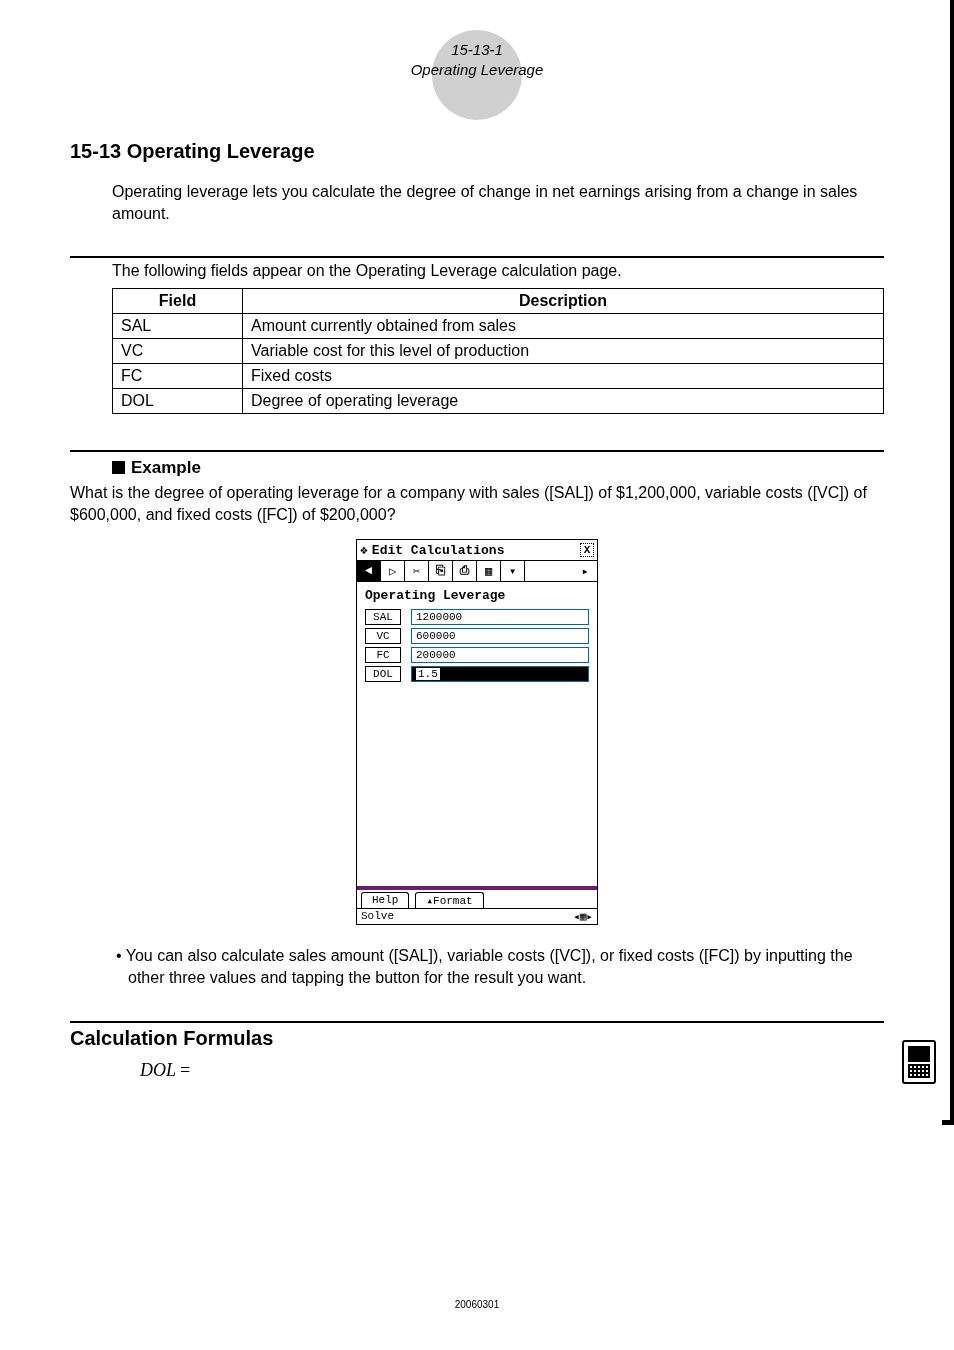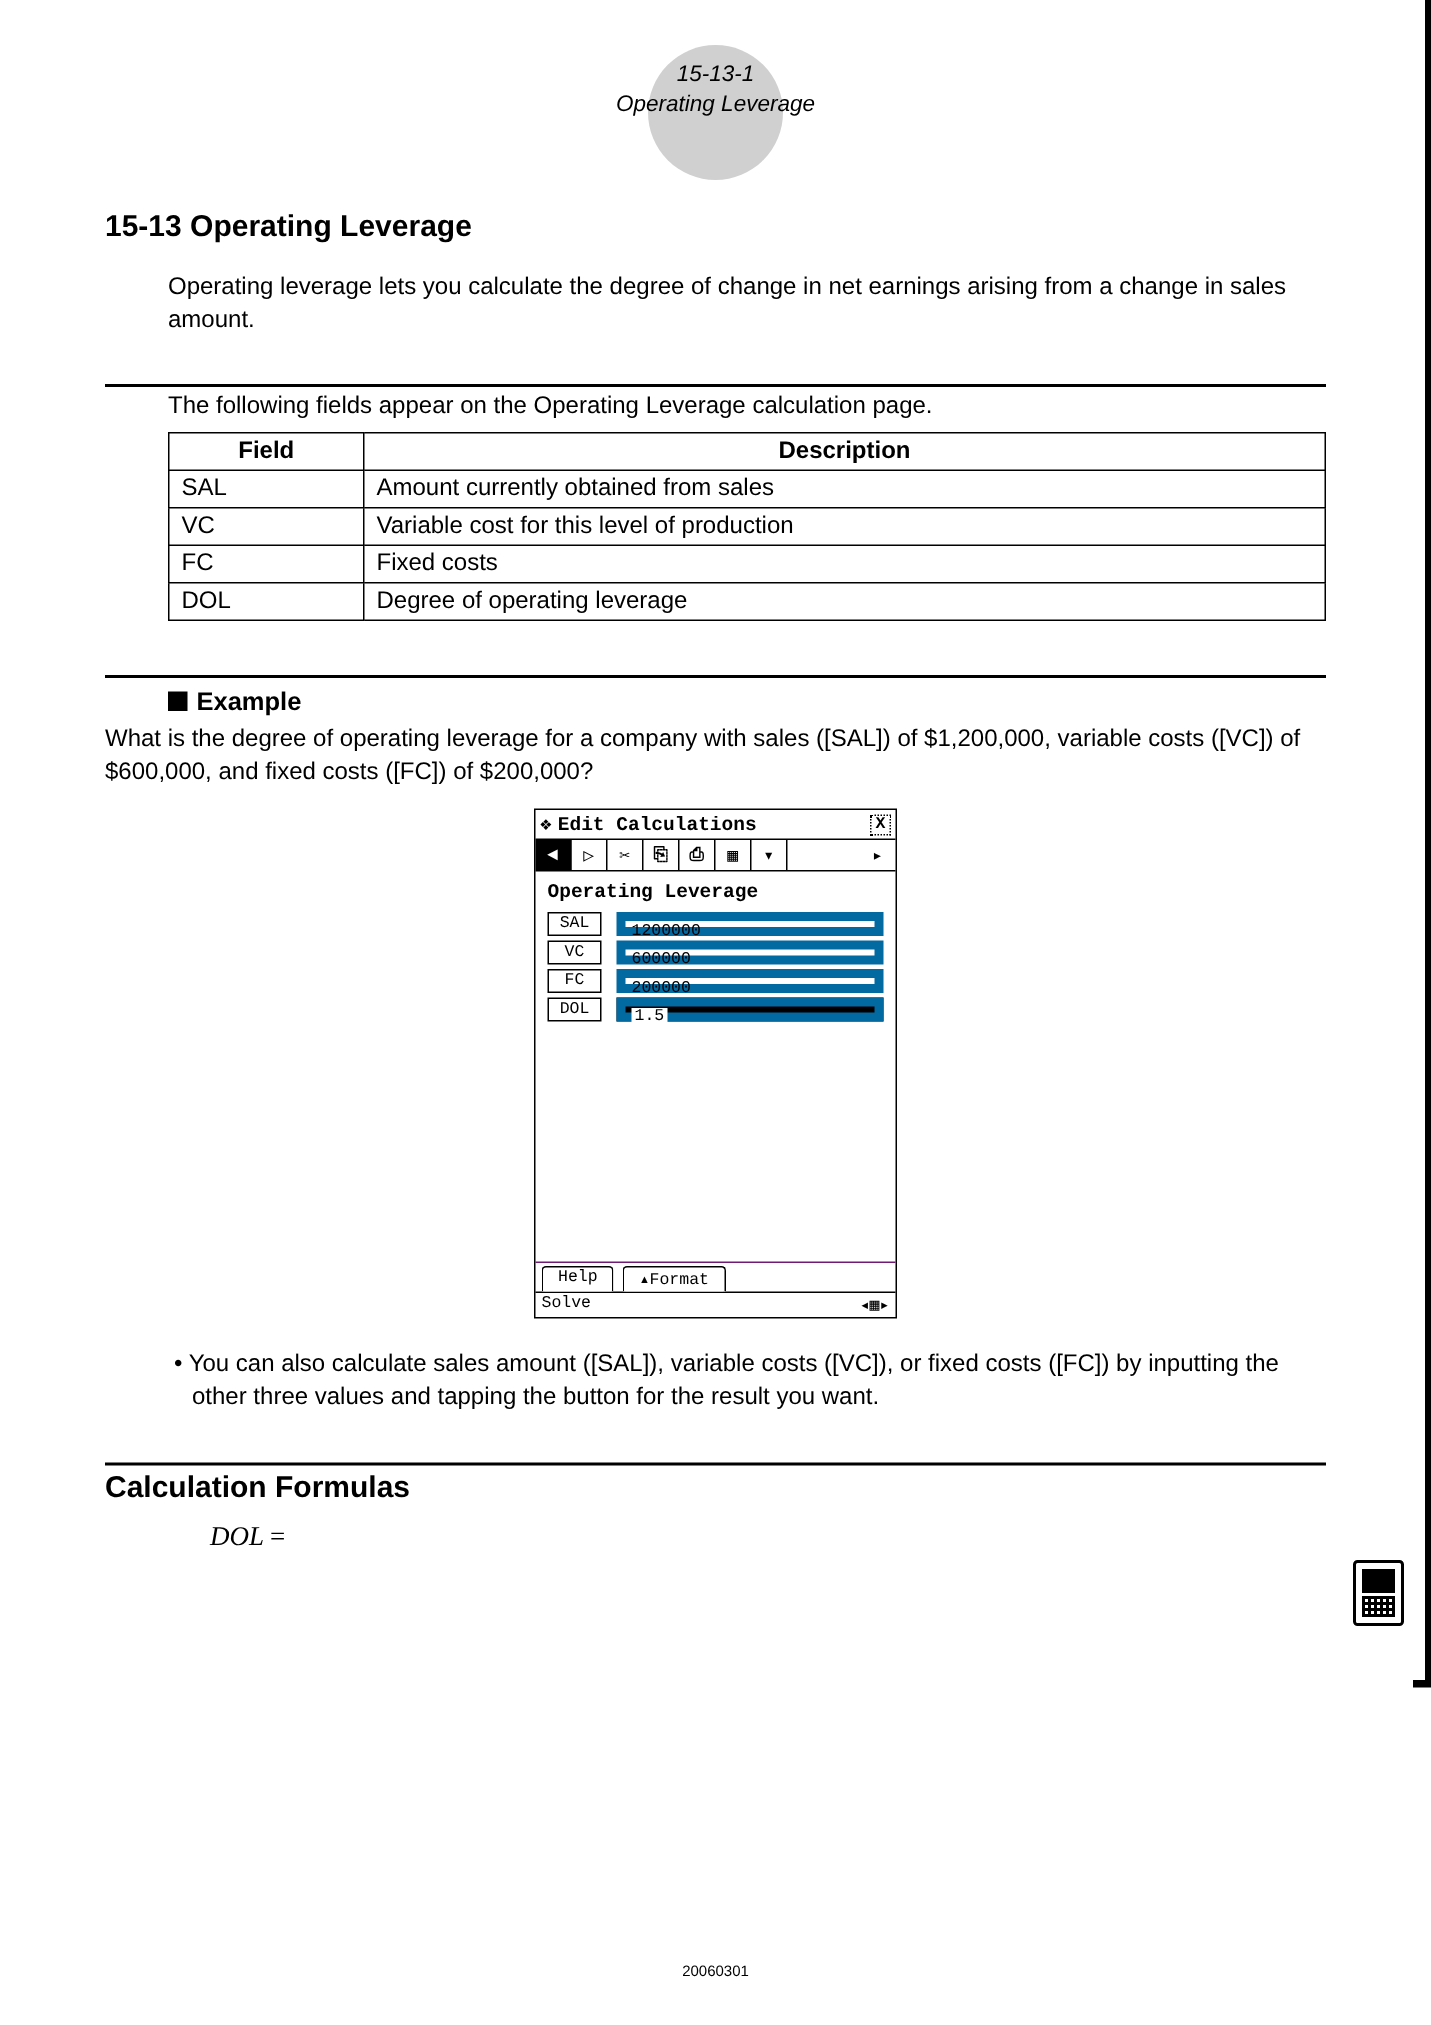--- a/index.html
+++ b/index.html
@@ -178,40 +178,41 @@
   }
   .cs-row .lbl {
     border: 1px solid #000;
     width: 36px;
     text-align: center;
     padding: 1px 0;
     margin-right: 10px;
     font-size: 11px;
   }
   .cs-row .val {
-    border: 6px solid #0369a1;
+    border: 1px solid #0369a1;
     flex: 1;
     padding: 1px 4px;
     font-size: 11px;
     height: 16px;
   }
   .cs-row .val.result {
     background: #000;
     color: #fff;
     position: relative;
   }
   .cs-row .val.result span {
     background: #fff;
     color: #000;
     padding: 0 2px;
   }
   .cs-bottom-tabs {
     display: flex;
-    border-top: 1px solid #701a75;
+    border-top: 4px solid #701a75;
     font-size: 11px;
+    margin-top: 44px;
   }
   .cs-bottom-tabs .tab {
     border: 1px solid #000;
     border-bottom: none;
     border-top-left-radius: 3px;
     border-top-right-radius: 3px;
     padding: 1px 10px;
     margin: 2px 2px 0 4px;
     background: #fff;
   }
@@ -278,21 +279,21 @@
     bottom: 4px;
     left: 4px;
     right: 4px;
     height: 14px;
     background: repeating-linear-gradient(90deg,#000 0 2px,#fff 2px 4px),
                 repeating-linear-gradient(0deg,#000 0 2px,#fff 2px 4px);
     background-blend-mode: multiply;
   }
   .footer {
     position: absolute;
-    bottom: 30px;
+    bottom: 40px;
     left: 0;
     right: 0;
     text-align: center;
     font-size: 10px;
   }
 </style>
 </head>
 <body>
 
 <div class="right-bar"></div>

